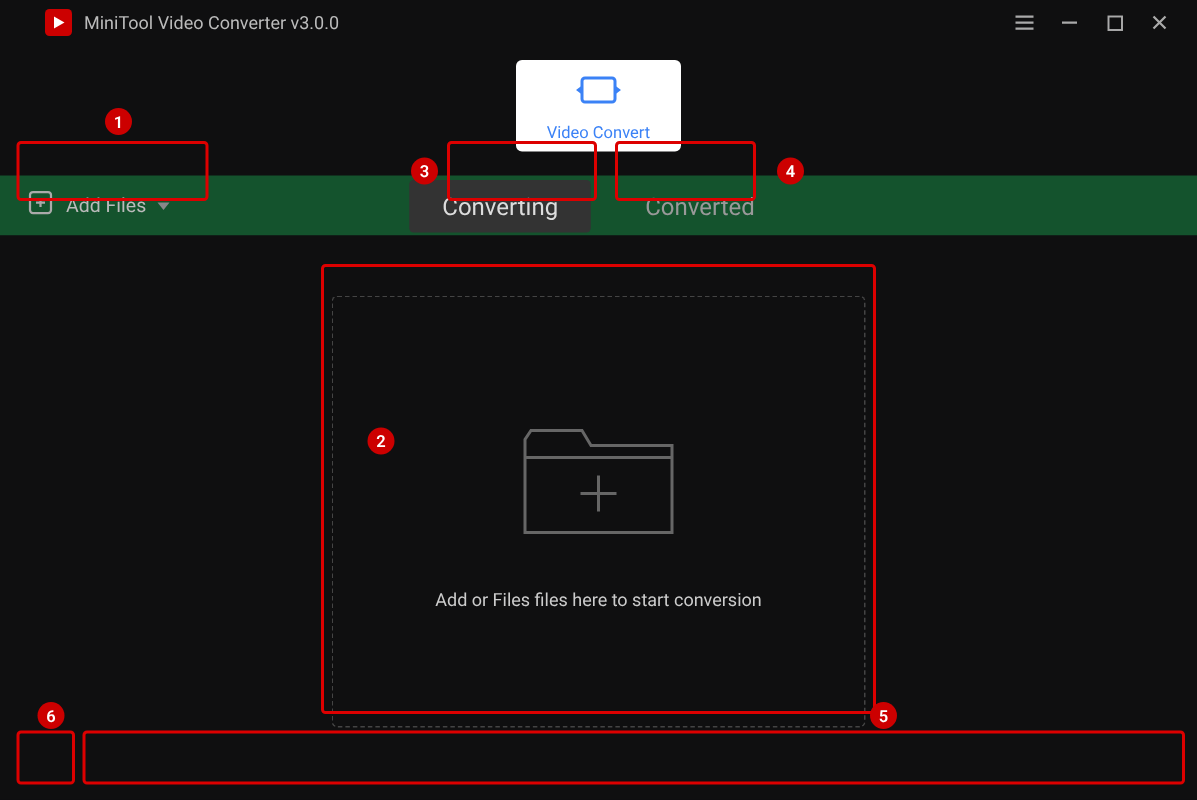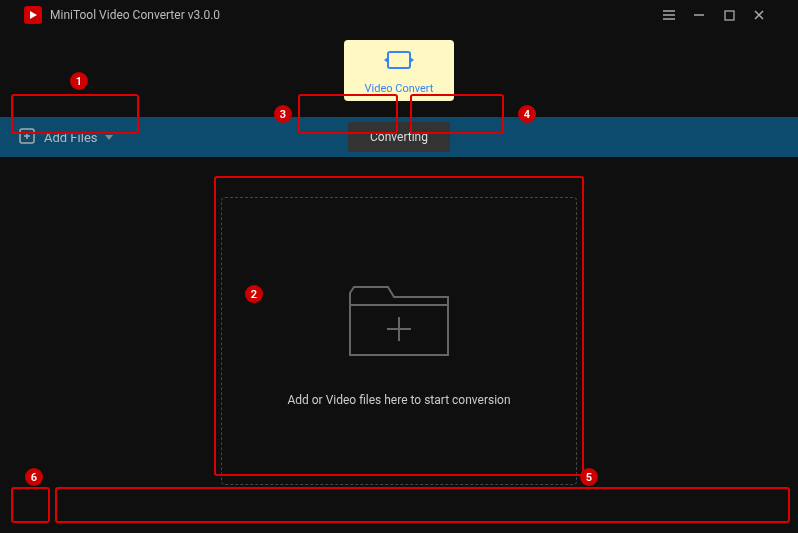--- a/index.html
+++ b/index.html
@@ -1,33 +1,33 @@
 <!DOCTYPE html>
 <html><head>
 <meta charset="utf-8">
 <style>
   * { box-sizing: border-box; margin: 0; padding: 0; font-family: -apple-system, BlinkMacSystemFont, "Segoe UI", Roboto, sans-serif; }
   body { width: 798px; height: 533px; background: #0f0f10; overflow: hidden; color: #bbb; }
   
-  .titlebar { height: 30px; display: flex; align-items: center; padding: 0 24px; background: #0f0f10; }
+  .titlebar { height: 30px; display: flex; align-items: center; padding: 0 10px; background: #0f0f10; margin-left: 20px; }
   .logo { width: 18px; height: 18px; display: flex; align-items: center; justify-content: center; margin-right: 8px; }
   .title { font-size: 12px; color: #bbb; }
   .title-spacer { flex: 1; }
   .winbtn { width: 30px; height: 30px; display: flex; align-items: center; justify-content: center; cursor: pointer; }
   .winbtn svg { display: block; }
   
   .top-tabs { display: flex; justify-content: center; gap: 40px; padding: 10px 0 16px 0; background: #0f0f10; }
   .top-tab { width: 110px; display: flex; flex-direction: column; align-items: center; gap: 8px; cursor: pointer; font-size: 11px; color: #aaa; }
-  .top-tab.active { color: #3b82f6; background: #fef9c3; border-radius: 4px; padding-top: 6px; padding-bottom: 6px; }
+  .top-tab.active { color: #3b82f6; background: #ffffff; border-radius: 4px; padding-top: 6px; padding-bottom: 6px; }
   .top-tab .icon-wrap { height: 28px; display: flex; align-items: center; justify-content: center; }
   
-  .toolbar { height: 40px; background: #0c4a6e; display: flex; align-items: center; position: relative; }
+  .toolbar { height: 40px; background: #14532d; display: flex; align-items: center; position: relative; }
   .add-files { display: flex; align-items: center; gap: 8px; color: #bbb; font-size: 13px; padding: 0 18px; height: 100%; cursor: pointer; }
   .center-tabs { position: absolute; left: 50%; transform: translateX(-50%); display: flex; gap: 14px; }
-  .ctab { font-size: 12px; color: #999; padding: 8px 22px; cursor: pointer; border-radius: 3px; }
+  .ctab { font-size: 16px; color: #999; padding: 8px 22px; cursor: pointer; border-radius: 3px; }
   .ctab.active { background: #333; color: #ddd; }
   
   .main { position: relative; height: 388px; background: #0f0f10; }
   .dropzone { position: absolute; left: 221px; top: 40px; width: 356px; height: 288px; border: 1px dashed #444; border-radius: 4px; display: flex; flex-direction: column; align-items: center; justify-content: center; gap: 24px; cursor: pointer; }
   .drop-label { font-size: 12px; color: #ccc; }
   
   
   .callout { position: absolute; width: 18px; height: 18px; border-radius: 50%; background: #c00; color: #fff; display: flex; align-items: center; justify-content: center; font-size: 11px; font-weight: 600; pointer-events: none; }
   .redbox { position: absolute; border: 2px solid #d00; border-radius: 3px; pointer-events: none; }
 
@@ -85,33 +85,34 @@
       <svg width="18" height="18" viewBox="0 0 18 18">
           <rect x="2" y="2" width="14" height="14" rx="2" fill="none" stroke="#aaa" stroke-width="1.5"></rect>
           <path d="M9 6v6M6 9h6" stroke="#aaa" stroke-width="1.5"></path>
         </svg>
     </span>
     <span>Add Files</span>
     <span class="caret"></span>
   </div>
   <div class="center-tabs">
     <div class="ctab active">Converting</div>
+    <div class="ctab">Converted</div>
   </div>
 </div>
 
 <div class="main">
   <div class="dropzone">
     <span>
       <svg width="110" height="90" viewBox="0 0 110 90">
         <path d="M6 18 L6 80 L104 80 L104 22 L50 22 L44 12 L10 12 Z" fill="none" stroke="#666" stroke-width="2"></path>
         <path d="M6 30 L104 30" stroke="#666" stroke-width="2"></path>
         <path d="M55 42 v24 M43 54 h24" stroke="#666" stroke-width="2"></path>
       </svg>
     </span>
-    <span class="drop-label">Add or Video files here to start conversion</span>
+    <span class="drop-label">Add or Files files here to start conversion</span>
   </div>
 </div>
 
 <div class="redbox" style="left:11px; top:94px; width:128px; height:40px;"></div>
 <div class="redbox" style="left:298px; top:94px; width:100px; height:40px;"></div>
 <div class="redbox" style="left:410px; top:94px; width:94px; height:40px;"></div>
 <div class="redbox" style="left:214px; top:176px; width:370px; height:300px;"></div>
 <div class="redbox" style="left:55px; top:487px; width:735px; height:36px;"></div>
 <div class="redbox" style="left:11px; top:487px; width:39px; height:36px;"></div>
 

